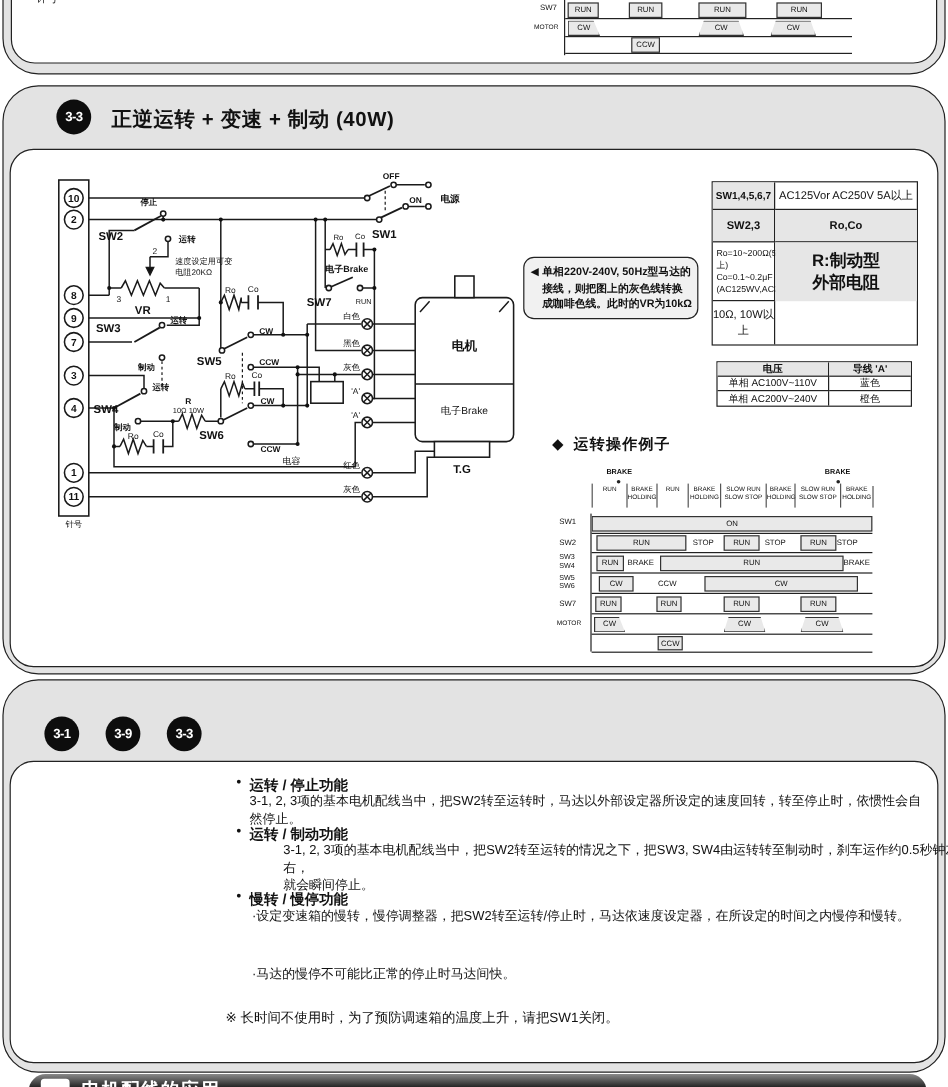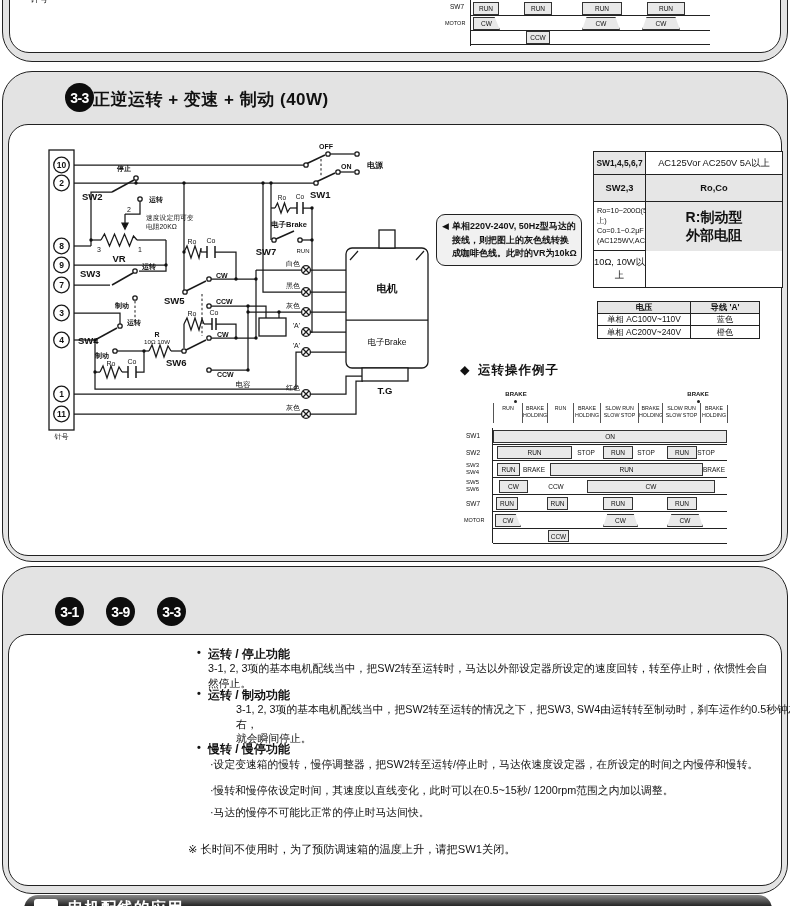--- a/index.html
+++ b/index.html
@@ -2,21 +2,21 @@
 <html><head>
 <meta charset="utf-8">
 <style>
   html,body{margin:0;padding:0;background:#fff;}
   #page{position:relative;width:790px;height:906px;overflow:hidden;background:#ffffff;
         font-family:"Liberation Sans","DejaVu Sans",sans-serif;color:#111;}
   .a{position:absolute;}
   .sec{position:absolute;background:#e3e3e3;border:1.6px solid #222;border-radius:30px;box-sizing:border-box;}
   .inner{position:absolute;background:#fff;border:1.3px solid #222;border-radius:20px;box-sizing:border-box;}
   .badge{position:absolute;width:29px;height:29px;border-radius:50%;background:#0d0d0d;color:#fff;
-         display:flex;align-items:center;justify-content:center;font-size:14px;font-weight:bold;letter-spacing:-.5px;margin-left:18px;}
+         display:flex;align-items:center;justify-content:center;font-size:11px;font-weight:bold;letter-spacing:-.5px;}
   .h1{position:absolute;font-size:17px;font-weight:bold;letter-spacing:.5px;}
   
   .tbx{position:absolute;background:#e9e9e9;border:1px solid #333;box-sizing:border-box;height:13px;
        display:flex;align-items:center;justify-content:center;font-size:6.5px;}
   .ttx{position:absolute;font-size:6.5px;text-align:center;}
   .lbl{position:absolute;font-size:6.5px;line-height:1.12;white-space:pre-line;}
   .hl{position:absolute;height:0;border-top:1.1px solid #222;}
   .vl{position:absolute;width:0;border-left:1.2px solid #222;}
   .slant{clip-path:polygon(0 0,80% 0,100% 100%,0 100%);box-shadow:inset 0 0 0 1px #333;border:none;}
   .trap{clip-path:polygon(12% 0,88% 0,100% 100%,0 100%);box-shadow:inset 0 0 0 1px #333;border:none;}
@@ -313,21 +313,21 @@
       <text x="284" y="250" font-size="7" text-anchor="end">红色</text>
       <text x="284" y="270" font-size="7" text-anchor="end">灰色</text>
     </g>
   </svg>
 
   <div class="note">
     <span style="font-size:9px;">◀</span>
     <span>单相220V-240V, 50Hz型马达的接线，则把图上的灰色线转换成咖啡色线。此时的VR为10kΩ</span>
   </div>
 
-  <div class="tbl" style="left:593px;top:151px;width:190px;grid-template-columns:52px 1fr;grid-template-rows:23px 27px 49px 36px;font-size:9.3px;">
+  <div class="tbl" style="left:593px;top:151px;width:172px;grid-template-columns:52px 1fr;grid-template-rows:23px 27px 49px 36px;font-size:9.3px;">
     <div class="kc" style="font-size:8.4px;">SW1,4,5,6,7</div>
     <div>AC125Vor AC250V 5A以上</div>
     <div class="kc">SW2,3</div>
     <div class="kc">Ro,Co</div>
     <div class="pre" style="font-size:7.3px;line-height:1.35;justify-content:flex-start;text-align:left;padding-left:3px;">Ro=10~200Ω(5/4W以上)
 Co=0.1~0.2μF
 (AC125WV,AC250WV)</div>
     <div class="kc last pre" style="font-size:14px;line-height:1.25;">R:制动型
 外部电阻</div>
     <div class="last">10Ω, 10W以上</div>
@@ -421,21 +421,20 @@
   <div class="bt" style="left:208px;top:661px;width:570px;">3-1, 2, 3项的基本电机配线当中，把SW2转至运转时，马达以外部设定器所设定的速度回转，转至停止时，依惯性会自然停止。</div>
 
   <span class="mk" style="left:197px;top:687px;">•</span>
   <div class="bh" style="left:208px;top:687px;">运转 / 制动功能</div>
   <div class="bt" style="left:208px;top:702px;width:570px;margin-left:28px;">3-1, 2, 3项的基本电机配线当中，把SW2转至运转的情况之下，把SW3, SW4由运转转至制动时，刹车运作约0.5秒钟左右，
 就会瞬间停止。</div>
 
   <span class="mk" style="left:197px;top:741px;">•</span>
   <div class="bh" style="left:208px;top:741px;">慢转 / 慢停功能</div>
   <div class="bt" style="left:210px;top:757px;width:566px;">·设定变速箱的慢转，慢停调整器，把SW2转至运转/停止时，马达依速度设定器，在所设定的时间之内慢停和慢转。</div>
-  <div class="bt" style="left:210px;top:783px;width:566px;">·慢转和慢停依设定时间，其速度以直线变化，此时可以在0.5~15秒/ 1200rpm范围之内加以调整。</div>
   <div class="bt" style="left:210px;top:805px;width:566px;">·马达的慢停不可能比正常的停止时马达间快。</div>
 
   <div class="bt" style="left:188px;top:842px;width:580px;font-size:11.2px;">※ 长时间不使用时，为了预防调速箱的温度上升，请把SW1关闭。</div>
 
   <div class="ft">
     <div class="a" style="left:10px;top:4px;width:24px;height:14px;background:#fff;border-radius:3px;"></div>
     <span class="a" style="left:44px;top:3px;color:#fff;font-size:15.5px;font-weight:bold;letter-spacing:1px;">电机配线的应用</span>
   </div>
 
 </div>

